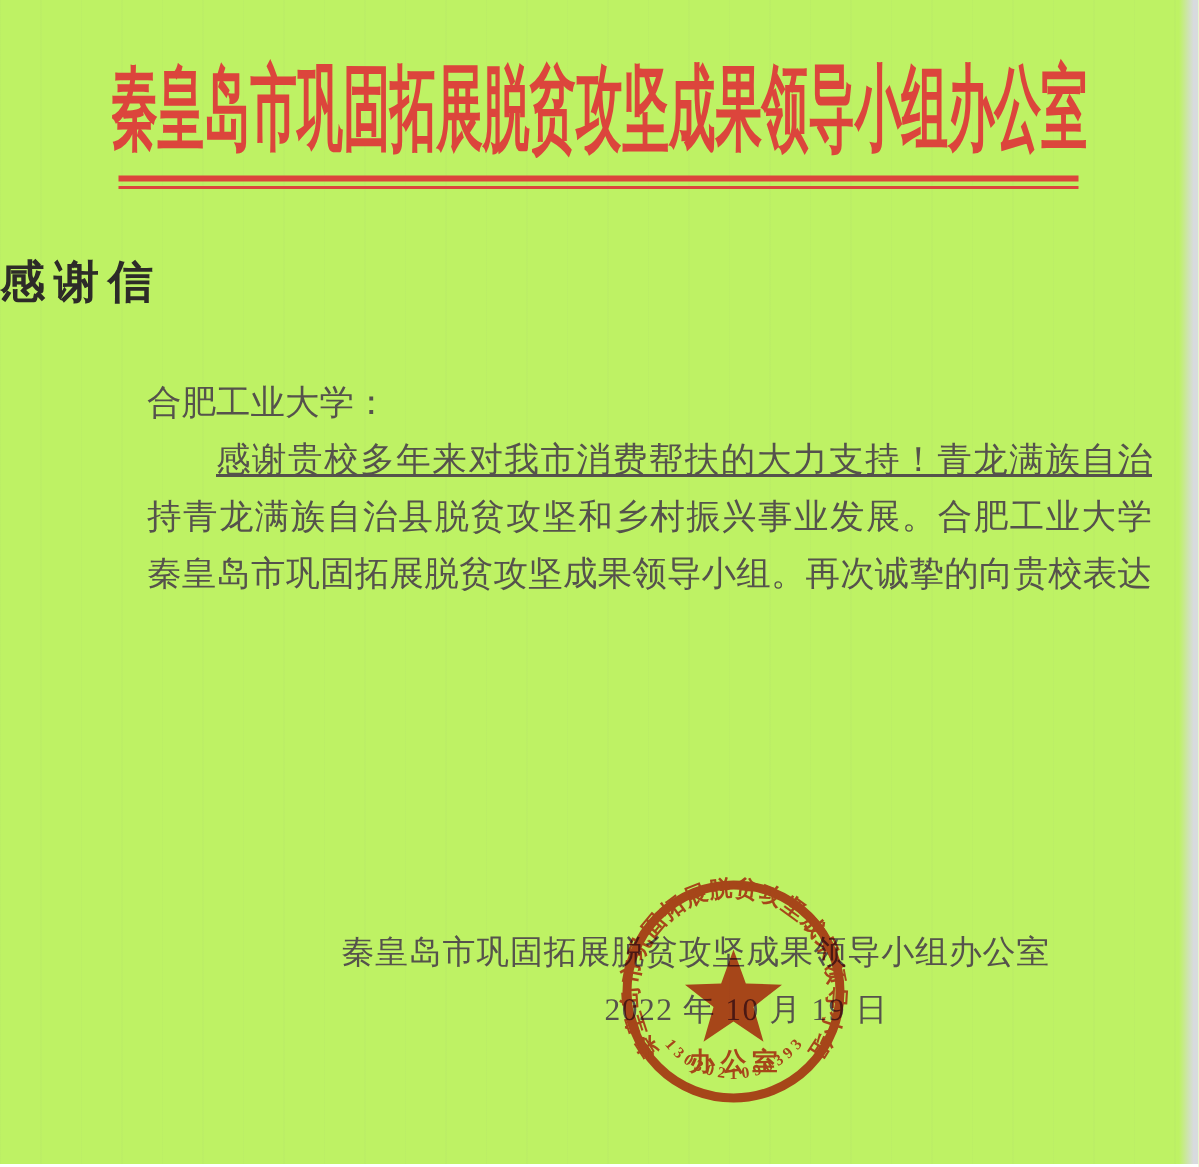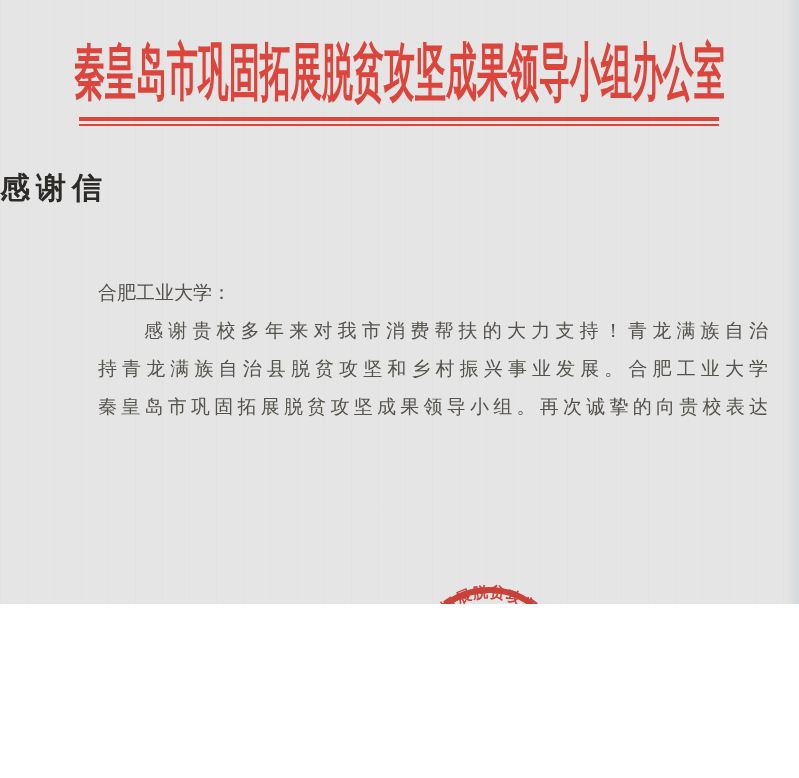--- a/index.html
+++ b/index.html
@@ -1,19 +1,19 @@
 <!DOCTYPE html>
 <html><head>
 <meta charset="utf-8">
 <style>
   html,body { margin:0; padding:0; background:#ffffff; }
   .page {
     position:relative;
-    width:799px; height:604px;
-    background:#e5e5e5;
+    width:799px; height:776px;
+    background:#bef264;
     overflow:hidden;
     font-family:"Liberation Serif","DejaVu Serif",serif;
   }
   
   .page::before {
     content:"";
     position:absolute; inset:0;
     background:repeating-linear-gradient(90deg,
       rgba(120,130,140,0.03) 0 1px, rgba(0,0,0,0) 1px 27px);
     pointer-events:none;
@@ -46,32 +46,31 @@
   .doc-title {
     position:absolute; top:168px; left:0; width:100%;
     text-align:left;
     font-size:30px; font-weight:bold;
     letter-spacing:6px;
     color:#2d2b28;
   }
 
   .body-block {
     position:absolute; left:98px; top:250px; width:670px;
-    font-size:19px; line-height:38px;
+    font-size:23px; line-height:38px;
     color:#55524c;
-    margin-top:24px;
   }
   .body-line { white-space:nowrap; }
   .body-line.full {
     white-space:normal;
     text-align:justify;
     text-align-last:justify;
     text-justify:inter-character;
   }
-  .body-line.indent { padding-left:46px; }
+  .body-line.indent { padding-left:46px;text-decoration:underline; }
 
   .signature {
     position:absolute; top:620px; left:0; width:700px;
     text-align:right;
     font-size:22px; letter-spacing:0.5px;
     color:#55524c;
     white-space:nowrap;
   }
   .date-line {
     position:absolute; top:659px; left:403px;

